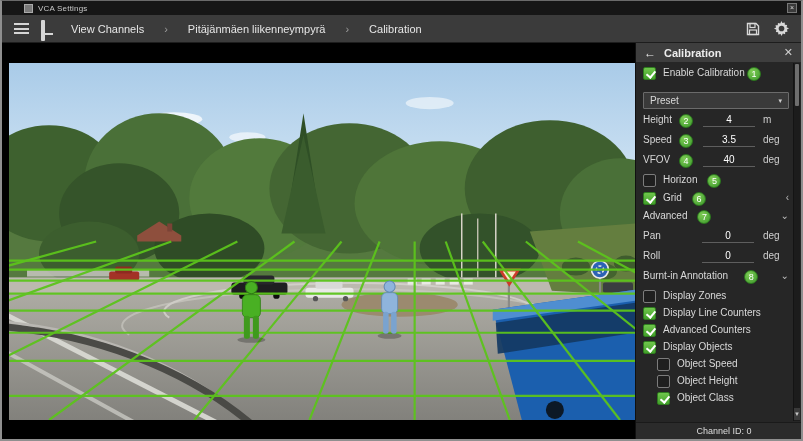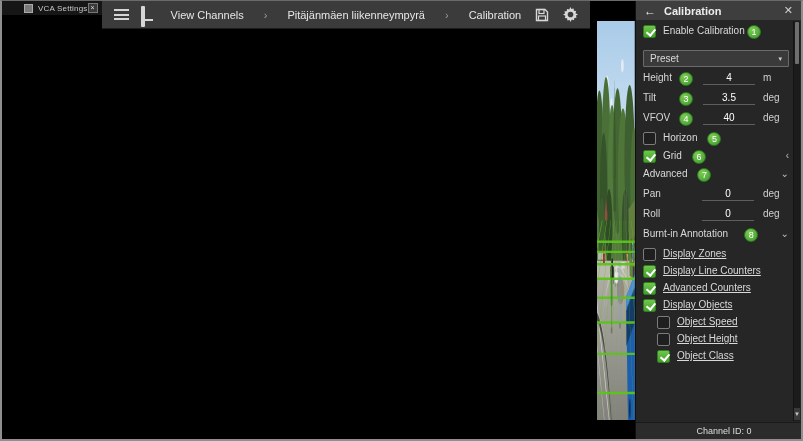--- a/index.html
+++ b/index.html
@@ -1,17 +1,17 @@
 <!DOCTYPE html>
 <html><head>
 <meta charset="utf-8">
 <style>
   * { margin:0; padding:0; box-sizing:border-box; }
   html,body { width:803px; height:441px; background:#d0d0d0; font-family:"Liberation Sans", sans-serif; overflow:hidden; }
-  .window { position:relative; width:803px; height:441px; border:2px solid #8f8f8f; border-top:1px solid #6a6a6a; background:#000; display:flex; flex-direction:row; }
+  .window { position:relative; width:803px; height:441px; border:2px solid #8f8f8f; border-top:1px solid #6a6a6a; background:#000; display:flex; flex-direction:column; }
 
   
   .titlebar { height:14px; background:#161616; display:flex; align-items:center; padding:0 4px; flex:0 0 auto; }
   .titlebar .appicon { width:9px; height:9px; margin:0 5px 0 18px; background:#7a7a7a; border:1px solid #aaa; }
   .titlebar .title { font-size:8px; color:#c9c9c9; letter-spacing:.2px; }
   .titlebar .win-close { margin-left:auto; width:10px; height:10px; background:#3a3a3a; border:1px solid #777; color:#ddd; font-size:7px; line-height:8px; text-align:center; cursor:pointer; }
 
   
   .toolbar { height:28px; background:#3b3b3b; display:flex; align-items:center; padding:0 12px; flex:0 0 auto; border-bottom:1px solid #1d1d1d; }
   .icon-hamburger { width:15px; height:11px; border-top:2px solid #d6d6d6; border-bottom:2px solid #d6d6d6; position:relative; margin-right:12px; cursor:pointer; }
@@ -52,21 +52,21 @@
   .frow .badge { margin-right:2px; }
   .frow .badge-ph { width:14px; flex:0 0 auto; }
   .frow .fval { width:52px; margin:0 auto; text-align:center; color:#fff; border-bottom:1px solid #5e5e5e; padding-bottom:1px; cursor:text; }
   .frow .funit { flex:0 0 26px; text-align:left; color:#cfcfcf; }
   .chkrow { height:18px; }
   .chkrow .badge { margin-left:10px; }
   .chev { margin-left:auto; color:#bdbdbd; font-size:10px; cursor:pointer; }
   .secrow { height:20px; }
   .secrow .badge { margin-left:10px; }
   .row-burnt .badge { margin-left:auto; margin-right:6px; }
-  .annrow { height:17px;text-decoration:underline; }
+  .annrow { height:17px; }
   .annrow.ind { padding-left:14px; }
 
   .sb-scroll { position:absolute; right:1px; top:20px; bottom:18px; width:7px; background:#1c1c1c; border-left:1px solid #141414; }
   .sb-thumb { position:absolute; top:1px; left:1px; right:1px; height:42px; background:#6e6e6e; border-radius:1px; cursor:pointer; }
   .sb-scrollbtn { position:absolute; bottom:1px; left:0; right:0; height:12px; background:#3a3a3a; color:#c5c5c5; font-size:6px; text-align:center; line-height:12px; cursor:pointer; }
   .sb-footer { height:17px; flex:0 0 auto; background:#2b2b2b; border-top:1px solid #1a1a1a; display:flex; align-items:center; justify-content:center; font-size:9px; color:#dcdcdc;padding-left:11px; }
 </style>
 </head>
 <body>
 
@@ -264,21 +264,21 @@
           <span class="caret">▾</span>
         </div>
 
         <div class="row frow">
           <span class="flabel">Height</span>
           <span class="badge">2</span>
           <span class="fval">4</span>
           <span class="funit">m</span>
         </div>
         <div class="row frow">
-          <span class="flabel">Tilt</span>
+          <span class="flabel">Speed</span>
           <span class="badge">3</span>
           <span class="fval">3.5</span>
           <span class="funit">deg</span>
         </div>
         <div class="row frow">
           <span class="flabel">VFOV</span>
           <span class="badge">4</span>
           <span class="fval">40</span>
           <span class="funit">deg</span>
         </div>

